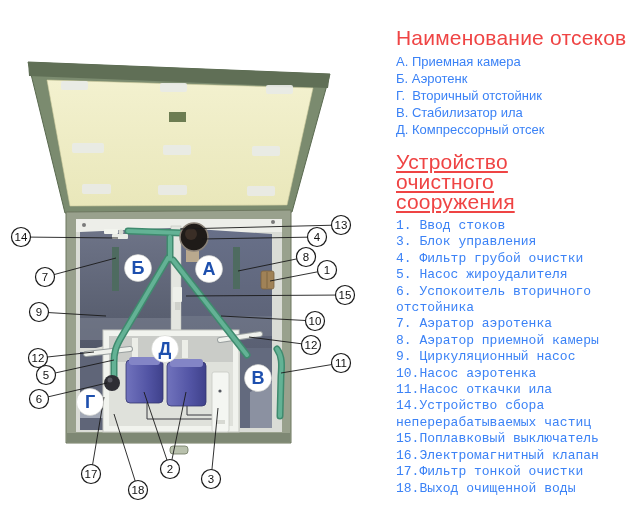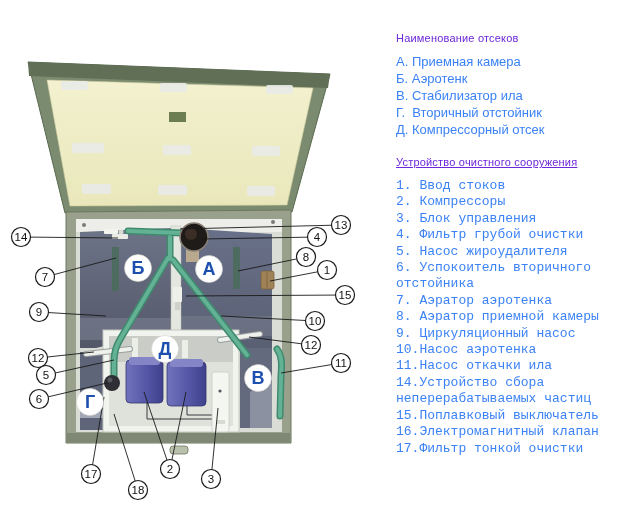--- a/index.html
+++ b/index.html
@@ -4,21 +4,21 @@
 <style>
   html,body{margin:0;padding:0;}
   body{
     width:640px;height:520px;background:#ffffff;overflow:hidden;position:relative;
     font-family:"Liberation Sans", sans-serif;color:#1b1b1b;
   }
   #stage{position:absolute;left:0;top:0;width:640px;height:520px;}
   #diagram{position:absolute;left:0;top:0;}
   .legend{position:absolute;left:396px;top:28px;width:240px;}
   .legend h2{
-    margin:0;font-size:11px;font-weight:400;line-height:20px;color:#6d28d9;
+    margin:0;font-size:21px;font-weight:400;line-height:20px;color:#ef4444;
     letter-spacing:.2px;
   }
   .legend h2.second{margin-top:14px;width:200px;text-decoration:underline;}
   .list{margin-top:5px;}
   .list2{margin-top:6px;font-family:Liberation Mono, monospace;}
   .li{font-size:13px;line-height:17px;color:#3b82f6;}
   .list2 .li{line-height:16.4px;}
   .li .num{white-space:pre;}
   svg text{font-family:"Liberation Sans", sans-serif;}
 </style>
@@ -281,38 +281,38 @@
           <text x="258" y="384" text-anchor="middle" font-size="18" font-weight="bold" fill="#1d4fae">В</text>
         </g>
       </g>
   </svg>
 
   <div class="legend">
     <h2>Наименование отсеков</h2>
     <div class="list">
         <div class="li"><span class="num">А. </span><span class="lbl">Приемная камера</span></div>
         <div class="li"><span class="num">Б. </span><span class="lbl">Аэротенк</span></div>
+        <div class="li"><span class="num">Г.  </span><span class="lbl">Вторичный отстойник</span></div>
         <div class="li"><span class="num">В. </span><span class="lbl">Стабилизатор ила</span></div>
-        <div class="li"><span class="num">Г.  </span><span class="lbl">Вторичный отстойник</span></div>
         <div class="li"><span class="num">Д. </span><span class="lbl">Компрессорный отсек</span></div>
       </div>
 
     <h2 class="second">Устройство очистного сооружения</h2>
     <div class="list list2">
         <div class="li"><span class="num">1. </span><span class="lbl">Ввод стоков</span></div>
-        <div class="li"><span class="num">2. </span><span class="lbl">Компрессоры</span></div>
         <div class="li"><span class="num">3. </span><span class="lbl">Блок управления</span></div>
         <div class="li"><span class="num">4. </span><span class="lbl">Фильтр грубой очистки</span></div>
         <div class="li"><span class="num">5. </span><span class="lbl">Насос жироудалителя</span></div>
         <div class="li"><span class="num">6. </span><span class="lbl">Успокоитель вторичного отстойника</span></div>
         <div class="li"><span class="num">7. </span><span class="lbl">Аэратор аэротенка</span></div>
         <div class="li"><span class="num">8. </span><span class="lbl">Аэратор приемной камеры</span></div>
         <div class="li"><span class="num">9. </span><span class="lbl">Циркуляционный насос</span></div>
         <div class="li"><span class="num">10.</span><span class="lbl">Насос аэротенка</span></div>
         <div class="li"><span class="num">11.</span><span class="lbl">Насос откачки ила</span></div>
         <div class="li"><span class="num">14.</span><span class="lbl">Устройство сбора неперерабатываемых частиц</span></div>
         <div class="li"><span class="num">15.</span><span class="lbl">Поплавковый выключатель</span></div>
         <div class="li"><span class="num">16.</span><span class="lbl">Электромагнитный клапан</span></div>
         <div class="li"><span class="num">17.</span><span class="lbl">Фильтр тонкой очистки</span></div>
+        <div class="li"><span class="num">18.</span><span class="lbl">Выход очищенной воды</span></div>
       </div>
   </div>
 
 </div>
 
 </body></html>

